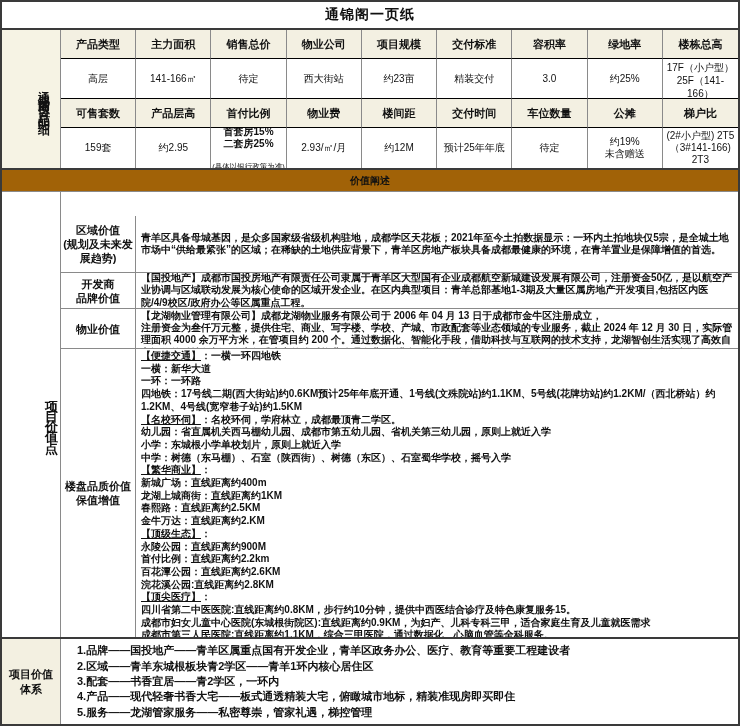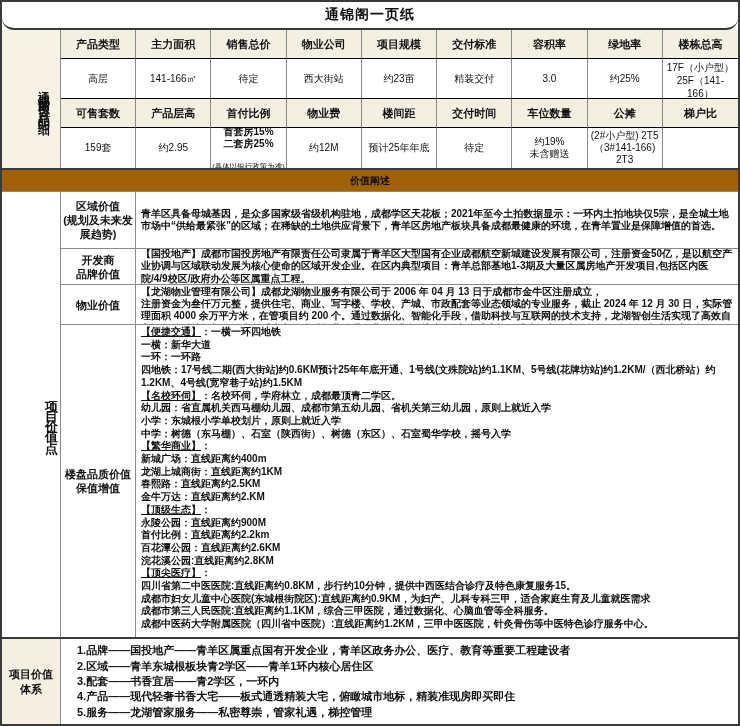--- a/index.html
+++ b/index.html
@@ -5,21 +5,21 @@
   html,body { margin:0; padding:0; background:#ffffff; }
   body { font-family:"Liberation Sans","DejaVu Sans",sans-serif; color:#111; }
   .sheet {
     width:740px; height:726px; box-sizing:border-box;
     border:2px solid #3a3a3a; background:#fff;
     display:flex; flex-direction:column; overflow:hidden;
   }
   .title-row {
     height:26px; flex:0 0 26px; border-bottom:2px solid #3a3a3a;
     display:flex; align-items:center; justify-content:center;
-    font-size:14px; font-weight:bold; letter-spacing:1px;border-radius:12px;
+    font-size:14px; font-weight:bold; letter-spacing:1px;
   }
   
   .spec { flex:0 0 140px; height:140px; display:flex; border-bottom:2px solid #3a3a3a; box-sizing:border-box; }
   .vlabel {
     writing-mode:vertical-rl; text-align:center; font-weight:bold;
     box-sizing:border-box; overflow:hidden;
   }
   .spec-left {
     width:59px; flex:0 0 59px; border-right:1px solid #8a8a8a;
     background:#f6f3e4; font-size:12px; letter-spacing:4px;
@@ -52,21 +52,21 @@
   }
   
   .points { flex:0 0 447px; height:447px; display:flex; border-bottom:2px solid #3a3a3a; box-sizing:border-box; }
   .points-left {
     width:59px; flex:0 0 59px; border-right:1px solid #8a8a8a;
     background:#fff; font-size:13px; letter-spacing:10px; padding:4px 0;
   }
   .points-right { flex:1; display:flex; flex-direction:column; min-width:0; }
   .prow { display:flex; border-bottom:1px solid #8a8a8a; box-sizing:border-box; min-height:0; }
   .prow:last-child { border-bottom:none; flex:1; }
-  .r-region { flex:0 0 57px; }
+  .r-region { flex:0 0 57px;margin-top:24px; }
   .r-developer { flex:0 0 36px; }
   .r-property { flex:0 0 40px; }
   .plabel {
     width:75px; flex:0 0 75px; border-right:1px solid #8a8a8a; box-sizing:border-box;
     display:flex; align-items:center; justify-content:center; text-align:center;
     font-weight:bold; font-size:11px; line-height:14px; white-space:pre-line;
   }
   .pcontent {
     flex:1; min-width:0; padding:1px 5px; overflow:hidden;
     font-size:10px; font-weight:bold; line-height:12.2px;
@@ -134,20 +134,21 @@
 
       <div class="vcell">159套</div>
       <div class="vcell">约2.95</div>
       <div class="vcell">
         <div>
           <span class="dp-main">首套房15%
 二套房25%</span>
           <span class="dp-note">(具体以银行政策为准)</span>
         </div>
       </div>
+      <div class="vcell">2.93/㎡/月</div>
       <div class="vcell">约12M</div>
       <div class="vcell">预计25年年底</div>
       <div class="vcell">待定</div>
       <div class="vcell">约19%
 未含赠送</div>
       <div class="vcell">(2#小户型) 2T5
 （3#141-166)
 2T3</div>
     </div>
   </div>

